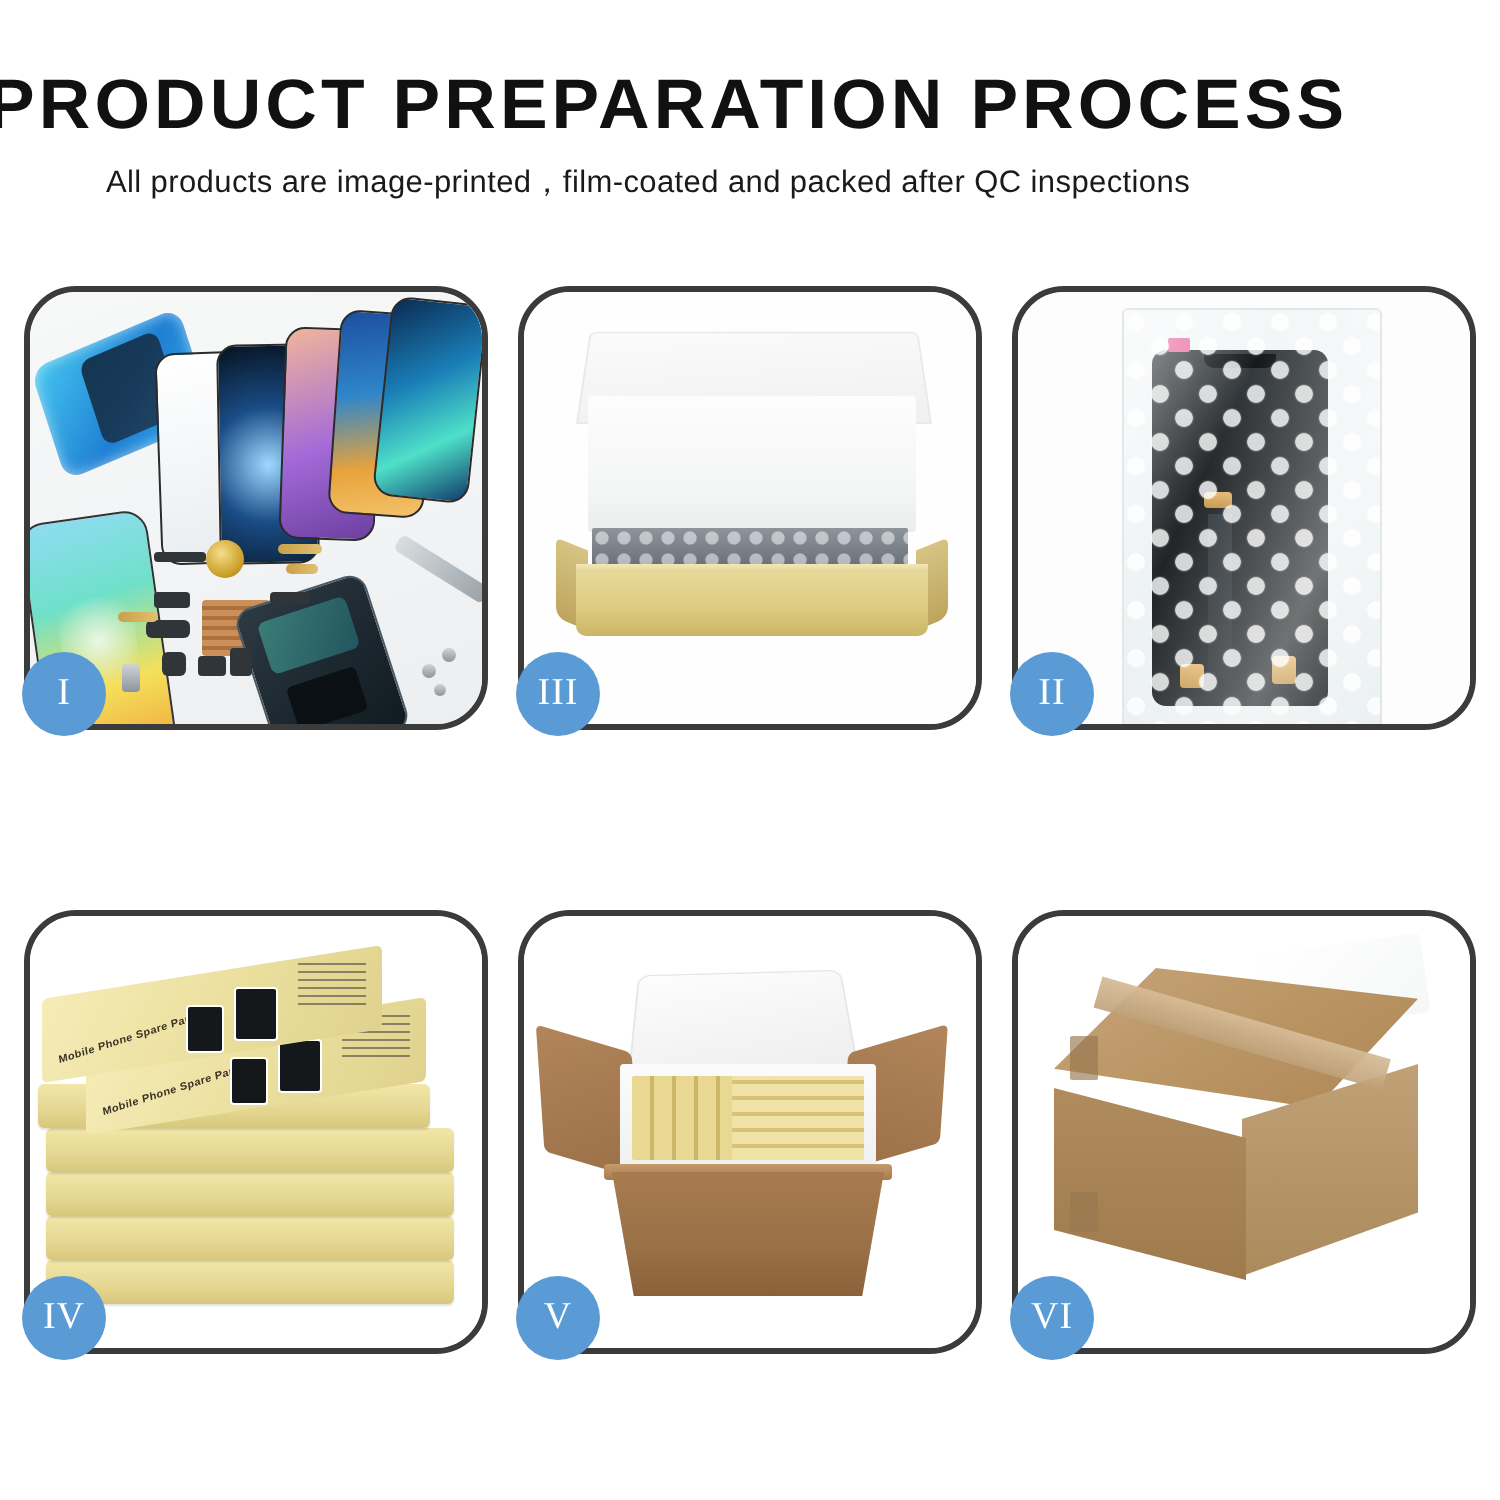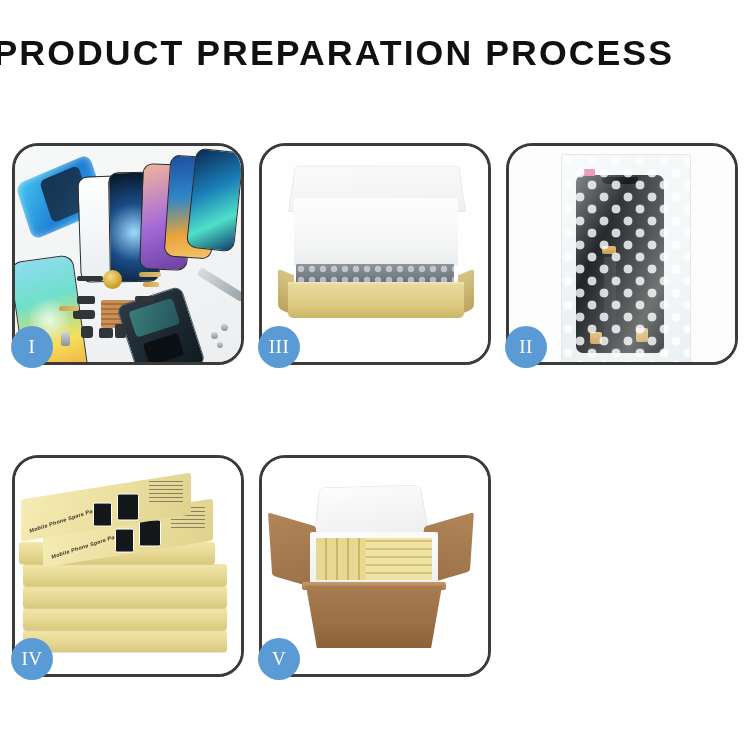--- a/index.html
+++ b/index.html
@@ -330,20 +330,21 @@
     transform:rotate(-8deg);border-radius:3px;
   }
 </style>
 </head>
 <body>
 
 <div class="page">
 
   <div class="header">
     <div class="title">PRODUCT PREPARATION PROCESS</div>
+    <div class="subtitle">All products are image-printed，film-coated and packed after QC inspections</div>
   </div>
 
   <div class="grid">
 
     <div class="panel">
       <div class="panel-inner p1">
         <div class="blue-film"></div>
         <div class="phone ph-a"></div>
         <div class="phone ph-b"></div>
         <div class="phone ph-c"></div>
@@ -437,15 +438,27 @@
         <div class="v-flap-r"></div>
         <div class="v-foambody"></div>
         <div class="v-yellow"></div>
         <div class="v-yellow2"></div>
         <div class="v-carton-rim"></div>
         <div class="v-carton-front"></div>
       </div>
       <div class="badge">V</div>
     </div>
 
+    <div class="panel">
+      <div class="panel-inner p6">
+        <div class="c-wrap"></div>
+        <div class="c-top"></div>
+        <div class="c-side"></div>
+        <div class="c-front"></div>
+        <div class="c-tape"></div>
+        <div class="c-tapestub"></div>
+        <div class="c-tapestub2"></div>
+      </div>
+      <div class="badge">VI</div>
+    </div>
 
   </div>
 </div>
 
 </body></html>

